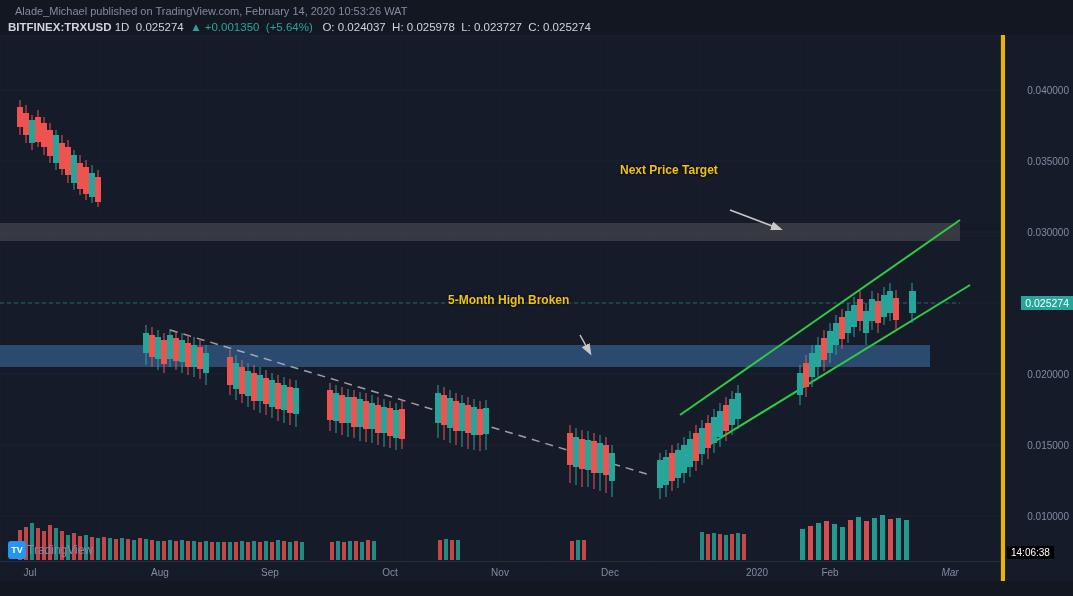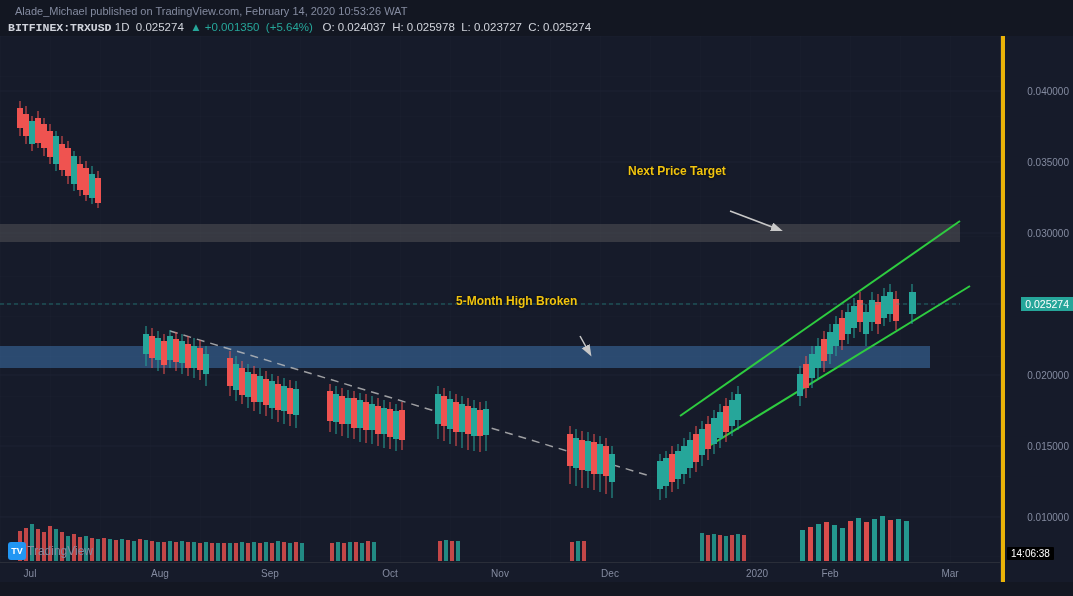--- a/index.html
+++ b/index.html
@@ -21,21 +21,20 @@
 
     #ticker-info {
       font-size: 11.5px;
       color: #d1d4dc;
       padding: 0 8px 2px 8px;
     }
 
     #ticker-info .symbol {
       color: #d1d4dc;
       font-weight: bold;
-      font-family: Liberation Mono, monospace;
     }
 
     #ticker-info .up-arrow {
       color: #26a69a;
     }
 
     #ticker-info .change-pos {
       color: #26a69a;
     }
 
@@ -138,21 +137,20 @@
       width: 100%;
       height: 100%;
     }
 
     .annotation-label {
       position: absolute;
       font-size: 12px;
       font-weight: bold;
       color: #f1c40f;
       text-shadow: 0 0 4px #000;
-      margin-left: 8px;
     }
     .time-badge {
       position: absolute;
       background: #000000;
       color: #fff;
       font-size: 10px;
       padding: 2px 5px;
       border-radius: 1px;
       white-space: nowrap;
     }
@@ -541,21 +539,21 @@
 
     <div id="x-axis">
       <span class="x-label" style="left:3%;">Jul</span>
       <span class="x-label" style="left:16%;">Aug</span>
       <span class="x-label" style="left:27%;">Sep</span>
       <span class="x-label" style="left:39%;">Oct</span>
       <span class="x-label" style="left:50%;text-align:right;">Nov</span>
       <span class="x-label" style="left:61%;">Dec</span>
       <span class="x-label" style="left:71%;margin-left:47px;">2020</span>
       <span class="x-label" style="left:83%;">Feb</span>
-      <span class="x-label" style="left:95%;">Mar</span>
+      <span class="x-label" style="left:95%;font-style:italic;">Mar</span>
     </div>
 
     <div id="tradingview-logo" style="position:absolute;bottom:22px;left:8px;display:flex;align-items:center;gap:1px;">
       <div class="tv-icon">TV</div>
       <span style="font-size:12px;color:#848ba0;">TradingView</span>
     </div>
 
   </div>
 
   <div id="y-axis" style="position:relative;width:72px;background:#161b2a;">

